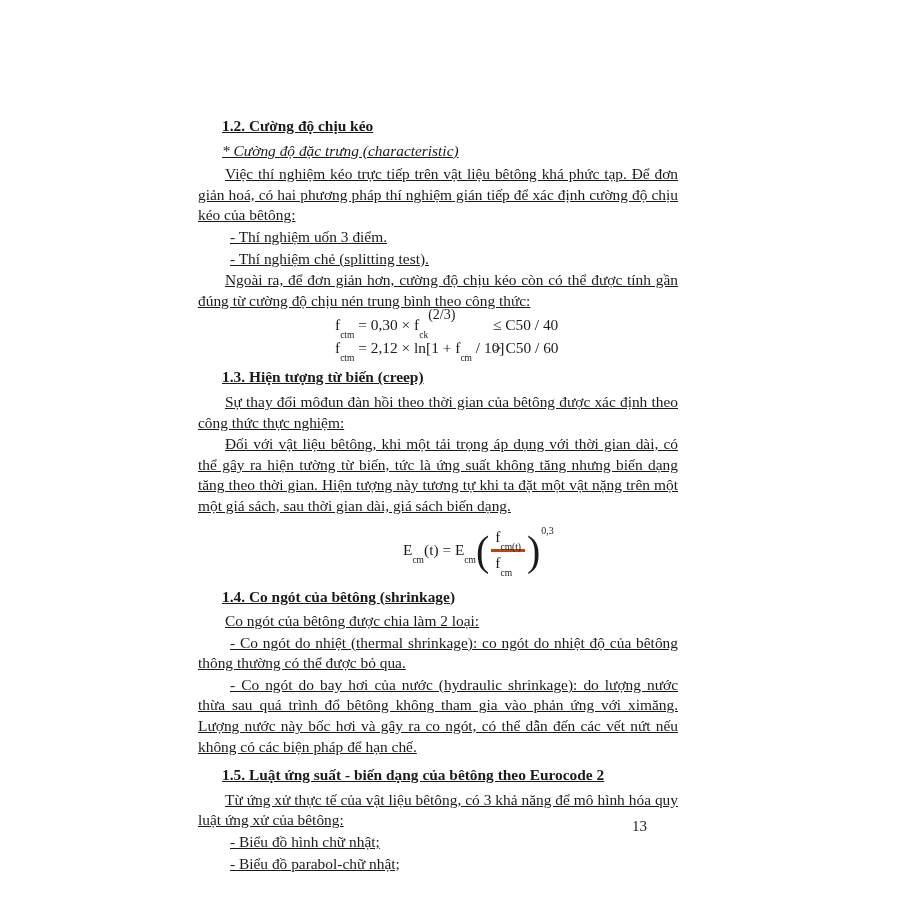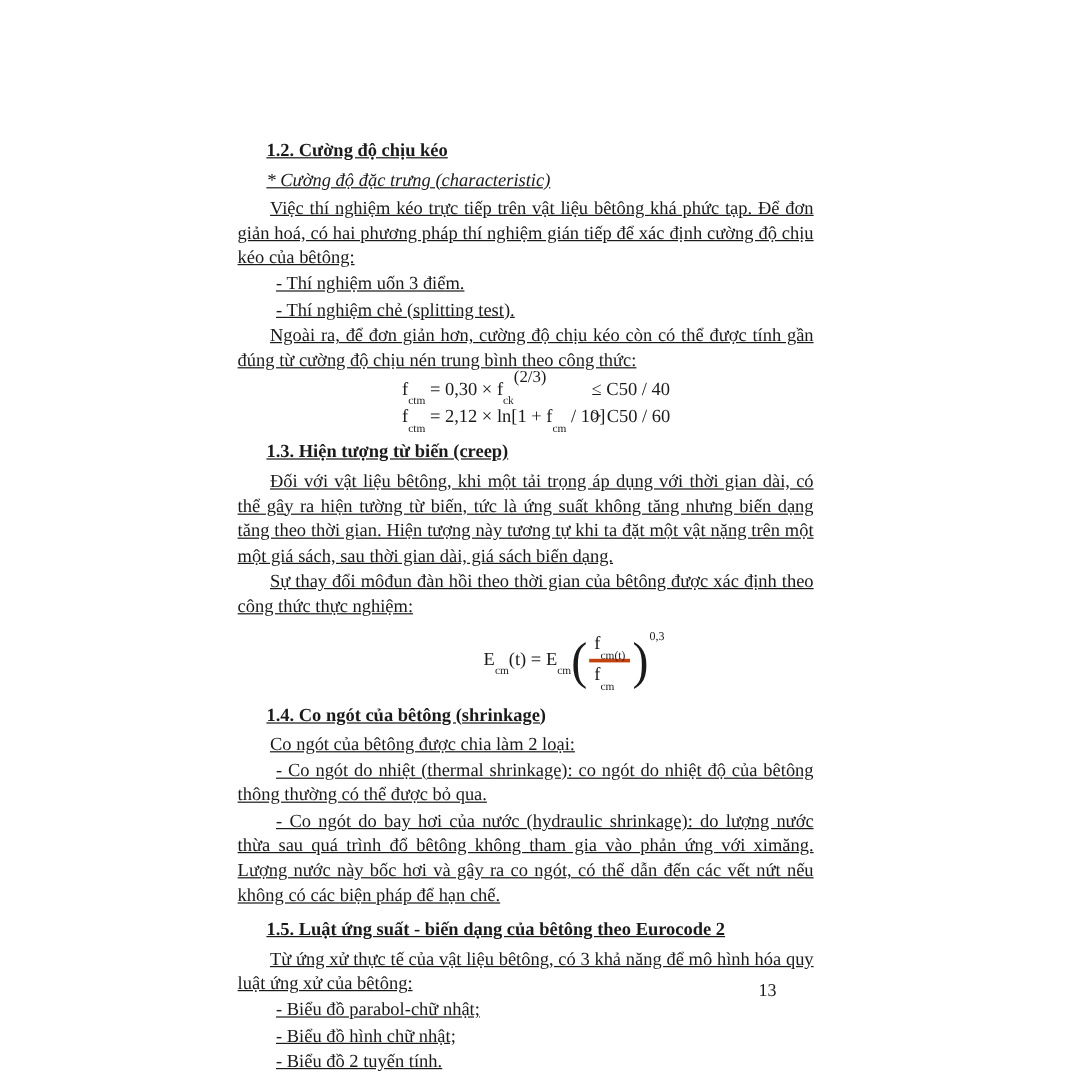--- a/index.html
+++ b/index.html
@@ -48,41 +48,40 @@
         <span class="fcell"><span>f</span><sub class="s">ctm</sub><span> = 0,30 × f</span><sub class="s">ck</sub><sup class="s">(2/3)</sup></span>
         <span class="fcond">≤ C50 / 40</span>
       </div>
       <div class="frow">
         <span class="fcell"><span>f</span><sub class="s">ctm</sub><span> = 2,12 × ln[1 + f</span><sub class="s">cm</sub><span> / 10]</span></span>
         <span class="fcond">&gt; C50 / 60</span>
       </div>
     </div>
 
     <p class="h">1.3. Hiện tượng từ biến (creep)</p>
+    <p>Sự thay đổi môđun đàn hồi theo thời gian của bêtông được xác định theo công thức thực nghiệm:</p>
     <p>Đối với vật liệu bêtông, khi một tải trọng áp dụng với thời gian dài, có thể gây ra hiện tường từ biến, tức là ứng suất không tăng nhưng biến dạng tăng theo thời gian. Hiện tượng này tương tự khi ta đặt một vật nặng trên một một giá sách, sau thời gian dài, giá sách biến dạng.</p>
-    <p>Sự thay đổi môđun đàn hồi theo thời gian của bêtông được xác định theo công thức thực nghiệm:</p>
 
     <div class="eblock">
       <span class="txt"><span>E</span><sub class="s">cm</sub><span>(t)</span><span> = </span><span>E</span><sub class="s">cm</sub></span>
       <span class="paren">(</span>
       <span class="frac">
         <span class="num"><span>f</span><sub class="s">cm(t)</sub></span>
         <span class="den"><span>f</span><sub class="s">cm</sub></span>
       </span>
       <span class="paren">)</span>
       <span class="exp">0,3</span>
     </div>
 
     <p class="h">1.4. Co ngót của bêtông (shrinkage)</p>
     <p>Co ngót của bêtông được chia làm 2 loại:</p>
     <p class="bullet">- Co ngót do nhiệt (thermal shrinkage): co ngót do nhiệt độ của bêtông thông thường có thể được bỏ qua.</p>
     <p class="bullet">- Co ngót do bay hơi của nước (hydraulic shrinkage): do lượng nước thừa sau quá trình đổ bêtông không tham gia vào phản ứng với ximăng. Lượng nước này bốc hơi và gây ra co ngót, có thể dẫn đến các vết nứt nếu không có các biện pháp để hạn chế.</p>
 
     <p class="h">1.5. Luật ứng suất - biến dạng của bêtông theo Eurocode 2</p>
     <p>Từ ứng xử thực tế của vật liệu bêtông, có 3 khả năng để mô hình hóa quy luật ứng xử của bêtông:</p>
+    <p class="bullet">- Biểu đồ hình chữ nhật;</p>
     <p class="bullet">- Biểu đồ parabol-chữ nhật;</p>
-    <p class="bullet">- Biểu đồ hình chữ nhật;</p>
-    <p class="bullet">- Biểu đồ 2 tuyến tính.</p>
 
   </div>
 
   <div class="pageno">13</div>
 </div>
 
 </body></html>

